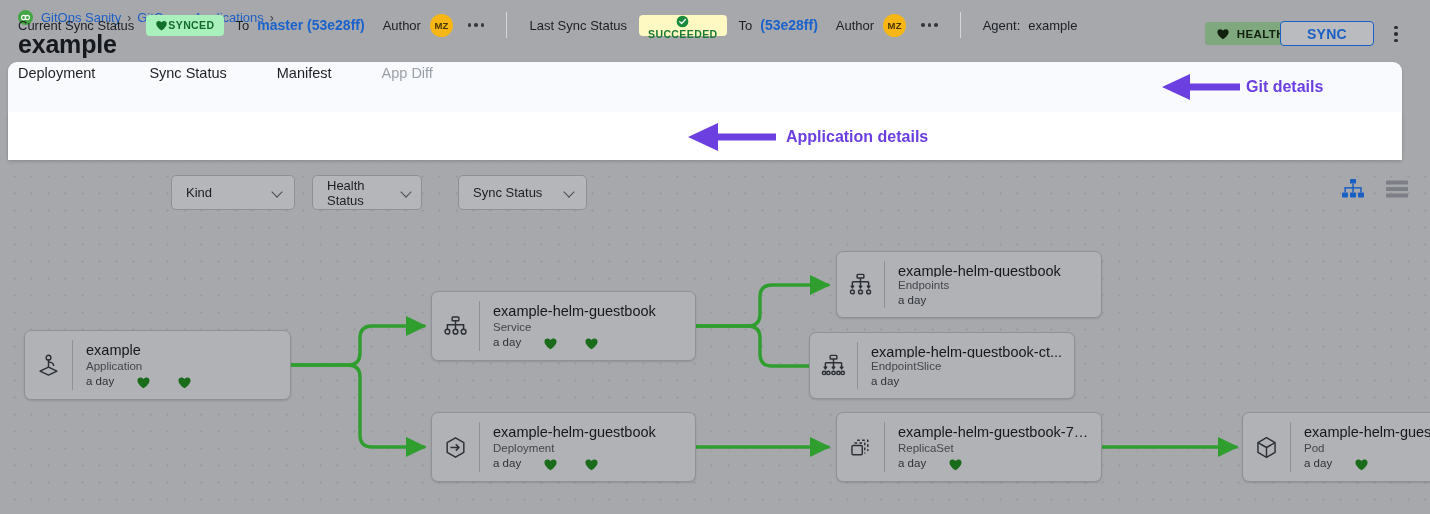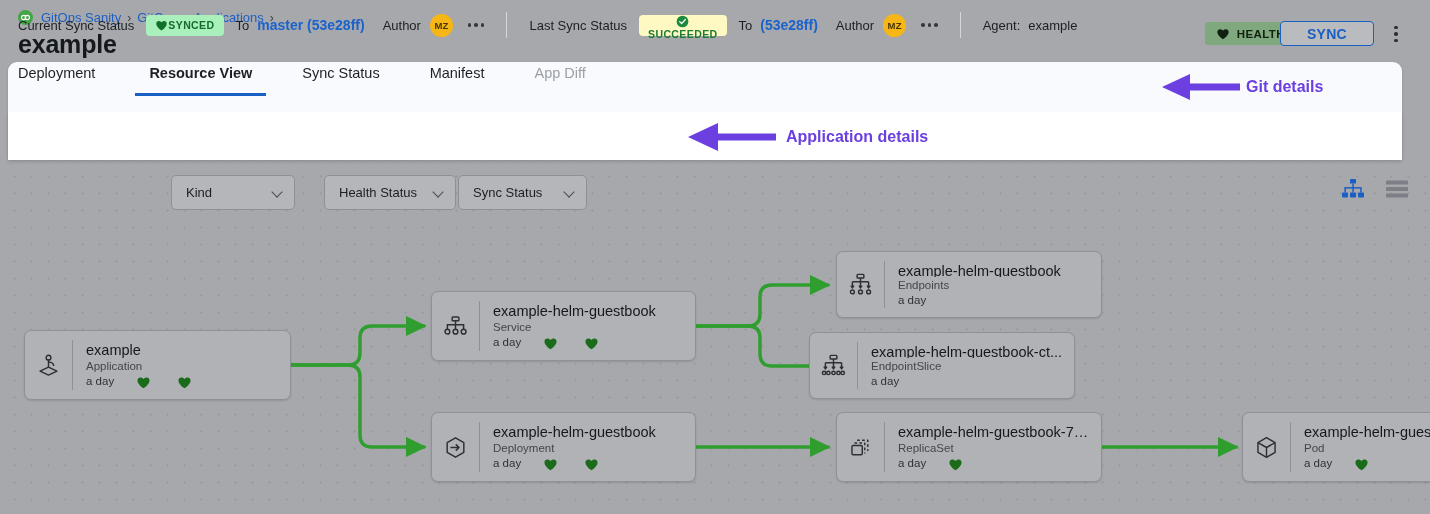--- a/index.html
+++ b/index.html
@@ -424,21 +424,21 @@
         </span>
     </div>
   </div>
 </div>
 
 <div id="filter-bar">
   <div class="filter-select" style="left:171px; width:124px;">
     <span>Kind</span>
     <span class="chev"></span>
   </div>
-  <div class="filter-select" style="left:324px; width:132px;">
+  <div class="filter-select" style="left:312px; width:110px;">
     <span>Health Status</span>
     <span class="chev"></span>
   </div>
   <div class="filter-select" style="left:458px; width:129px;">
     <span>Sync Status</span>
     <span class="chev"></span>
   </div>
 
   <div id="view-icons">
     <span class="view-ico">
@@ -565,23 +565,20 @@
 
   <span class="sr-label">Agent:</span>
   <span style="width:8px"></span>
   <span class="sr-label">example</span>
 </div>
 
 <div id="tabs-row">
   <div class="tab">
       <span>Deployment</span>
     </div>
-  <div class="tab active">
-      <span>Resource View</span>
-    </div>
   <div class="tab">
       <span>Sync Status</span>
     </div>
   <div class="tab">
       <span>Manifest</span>
     </div>
   <div class="tab disabled">
       <span>App Diff</span>
     </div>
 </div>

